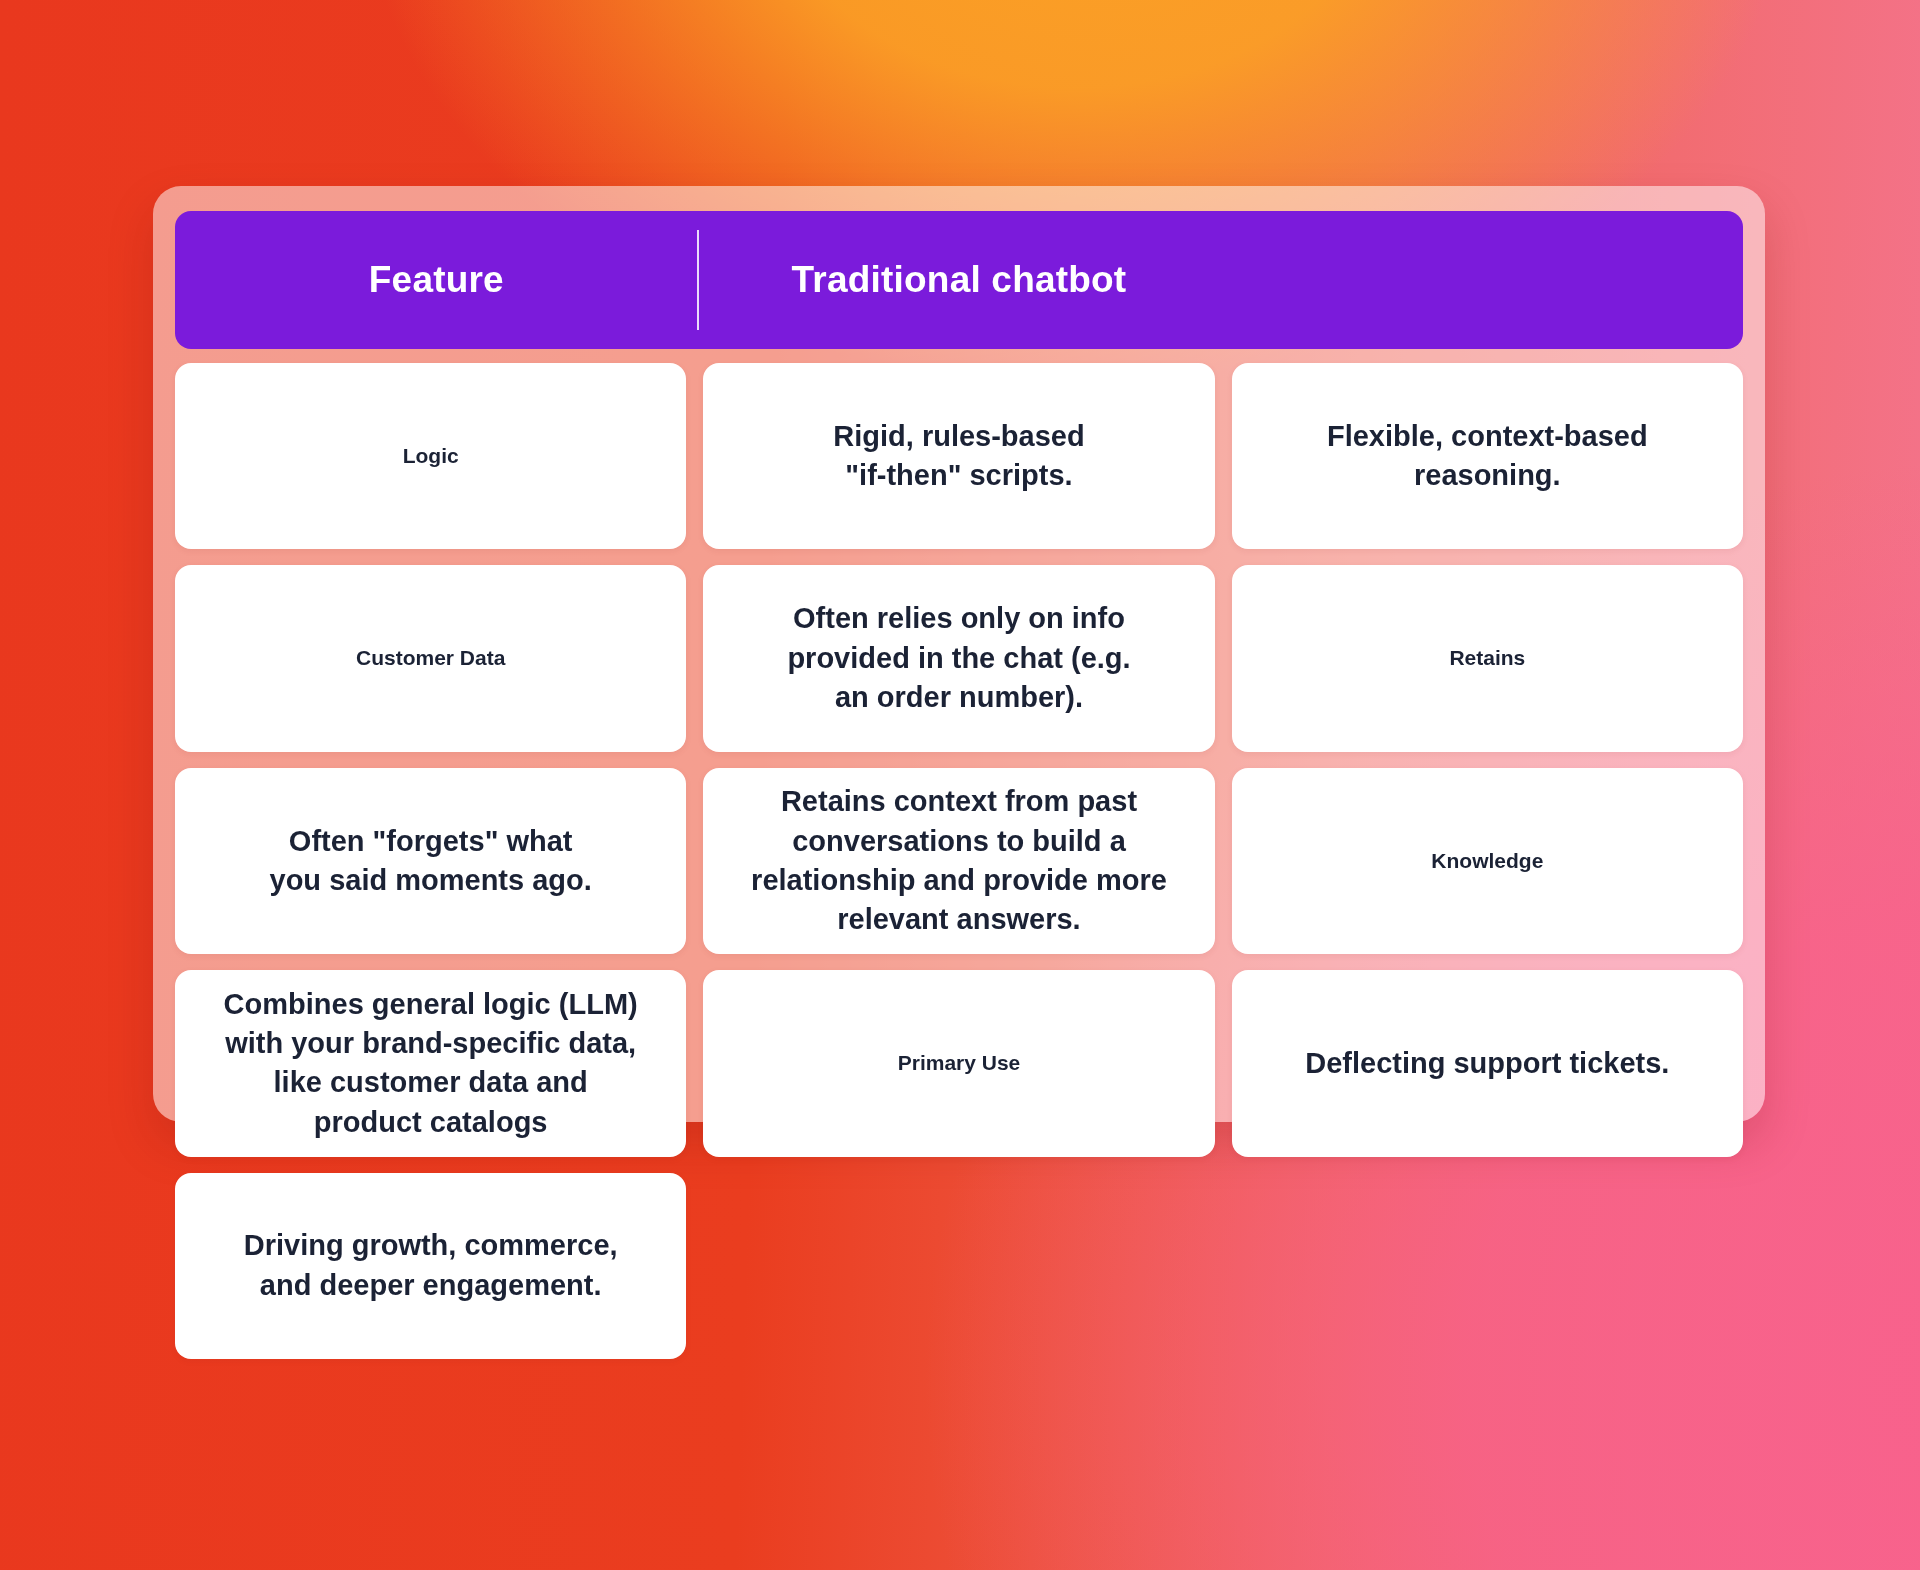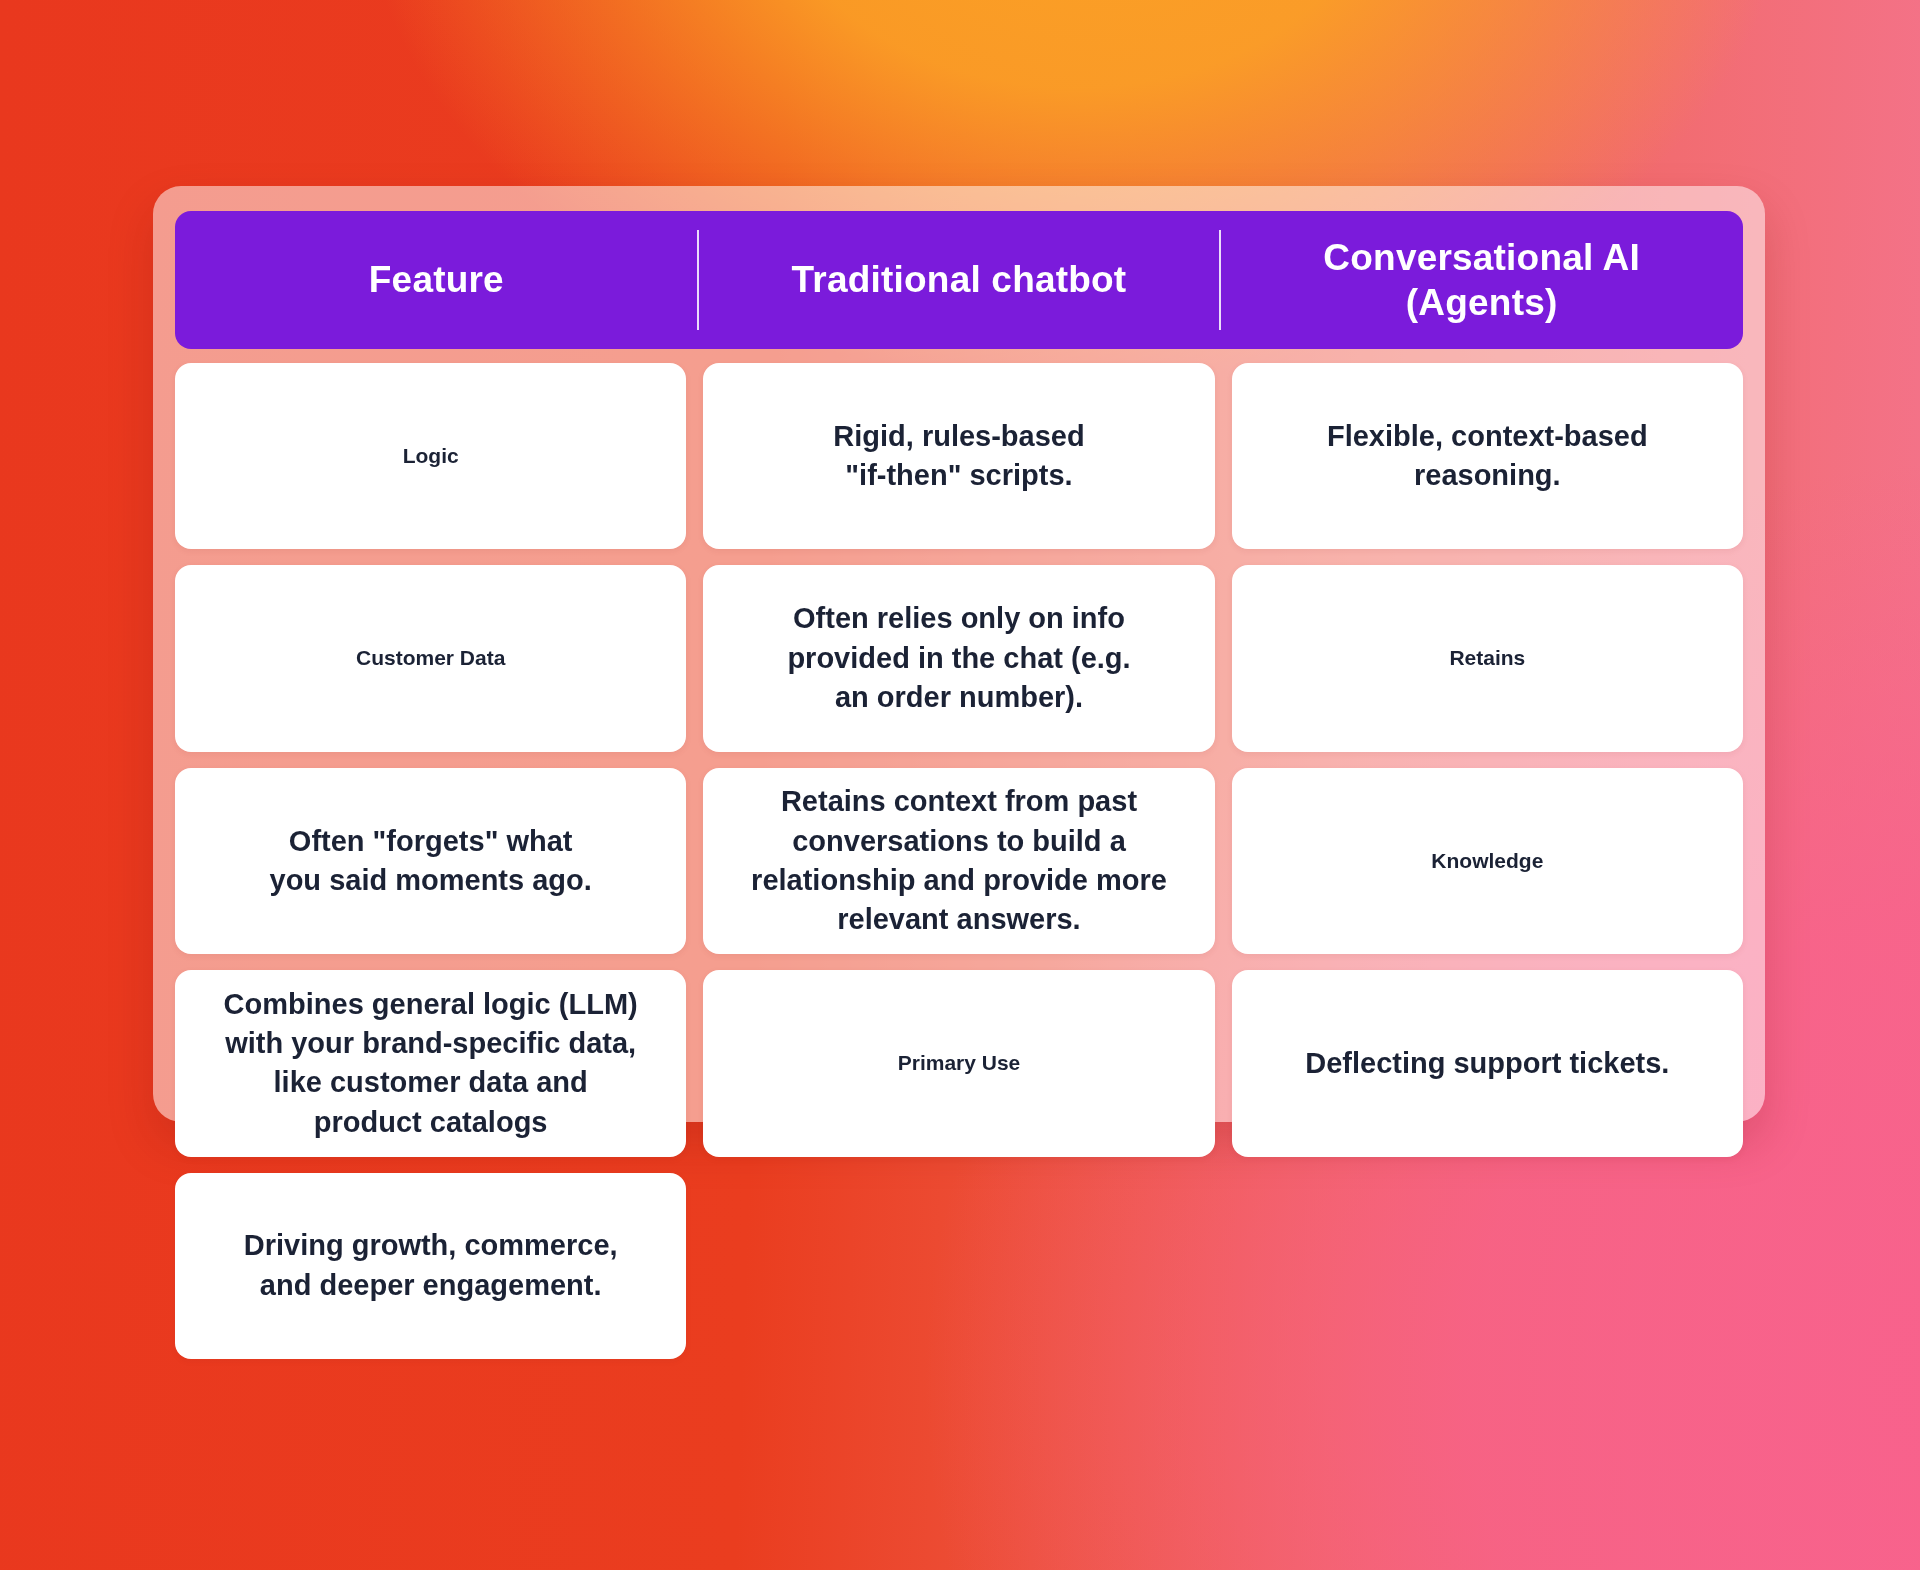--- a/index.html
+++ b/index.html
@@ -91,22 +91,20 @@
 </style>
 </head>
 <body>
 
 <div class="stage">
   <div class="panel">
 
     <div class="header-row">
       <div class="header-cell">Feature</div>
       <div class="header-cell">Traditional chatbot</div>
-      <div class="header-cell">Conversational AI
-(Agents)</div>
     </div>
 
     <div class="body-grid">
 
       <div class="cell feature-cell">Logic</div>
       <div class="cell">Rigid, rules-based
 "if-then" scripts.</div>
       <div class="cell">Flexible, context-based
 reasoning.</div>
 

